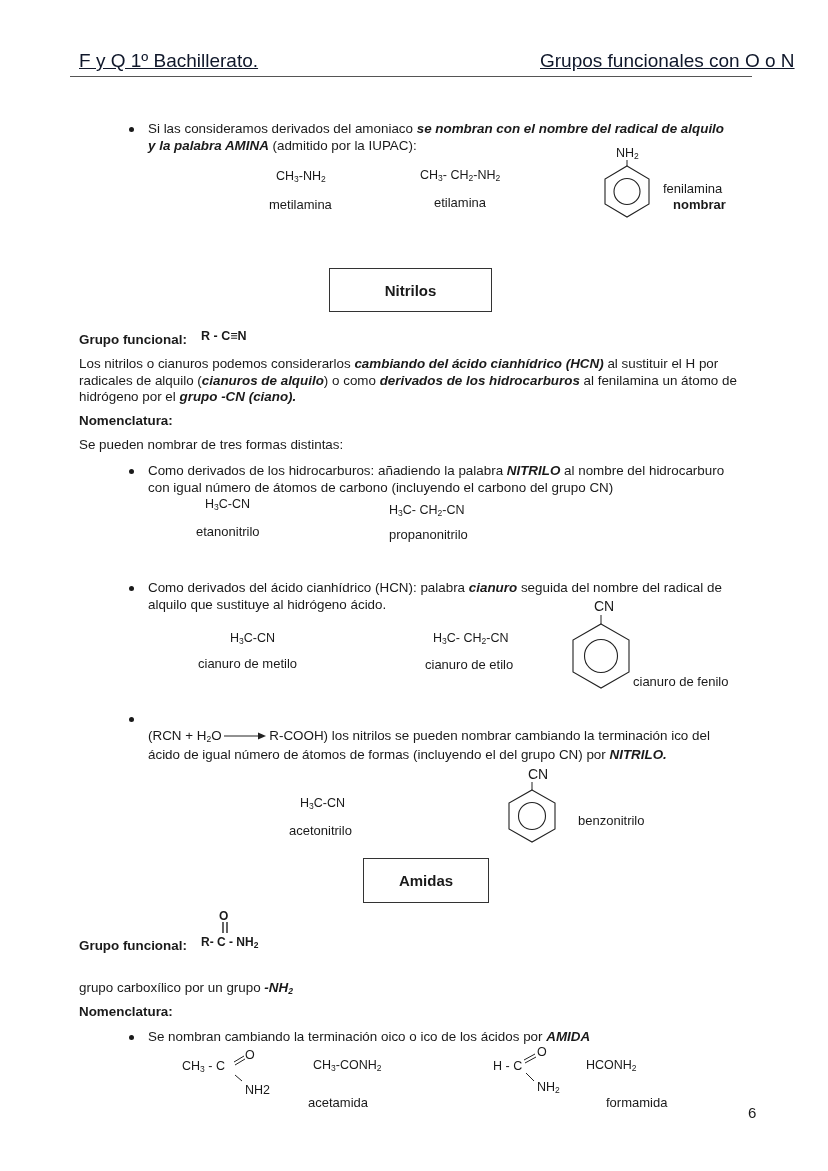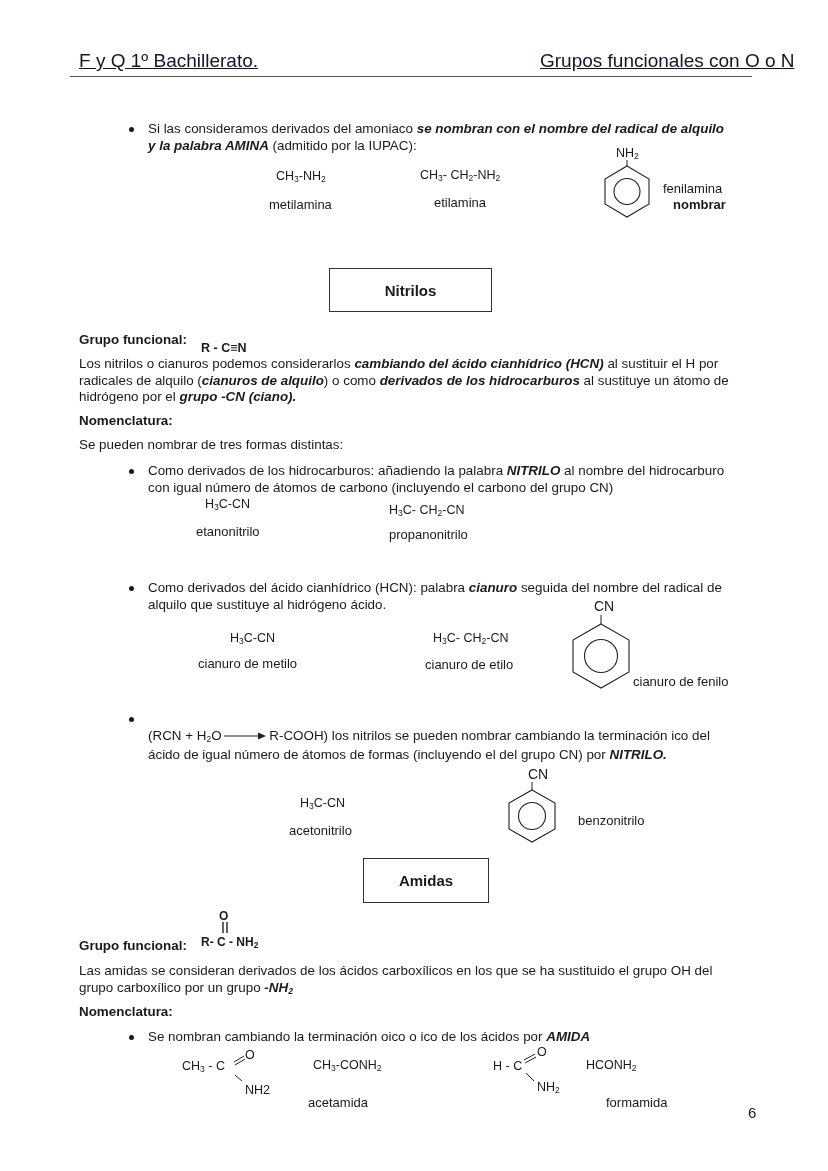--- a/index.html
+++ b/index.html
@@ -48,25 +48,25 @@
   <line x1="27" y1="0" x2="27" y2="6" stroke="#222" stroke-width="1"></line>
   <polygon points="27,6 49,19 49,44 27,57 5,44 5,19" fill="none" stroke="#222" stroke-width="1.1"></polygon>
   <circle cx="27" cy="31.5" r="13" fill="none" stroke="#222" stroke-width="1.1"></circle>
 </svg>
 <div class="abs label" style="left:663px; top:181px;">fenilamina</div>
 <div class="abs label bold" style="left:673px; top:197px;">nombrar</div>
 
 <div class="boxtitle" style="left:329px; top:268px; width:161px; height:42px;">Nitrilos</div>
 
 <div class="abs bold" style="left:79px; top:332px; font-size:13.4px;">Grupo funcional:</div>
-<div class="abs bold" style="left:201px; top:329px; font-size:12.5px;margin-top:12px;">R - C≡N</div>
+<div class="abs bold" style="left:201px; top:329px; font-size:12.5px;">R - C≡N</div>
 
 <div class="para" style="left:79px; top:356px; width:680px;">
   <span>Los nitrilos o cianuros podemos considerarlos </span><span class="bi">cambiando del ácido cianhídrico (HCN)</span><span> al sustituir el H por</span><br>
-  <span>radicales de alquilo (</span><span class="bi">cianuros de alquilo</span><span>) o como </span><span class="bi">derivados de los hidrocarburos</span><span> al sustituye un átomo de</span><br>
+  <span>radicales de alquilo (</span><span class="bi">cianuros de alquilo</span><span>) o como </span><span class="bi">derivados de los hidrocarburos</span><span> al fenilamina un átomo de</span><br>
   <span>hidrógeno por el </span><span class="bi">grupo -CN (ciano).</span>
 </div>
 
 <div class="abs bold" style="left:79px; top:413px;">Nomenclatura:</div>
 <div class="abs" style="left:79px; top:437px;">Se pueden nombrar de tres formas distintas:</div>
 
 <div class="bullet" style="left:129px; top:469px;"></div>
 <div class="para" style="left:148px; top:463px; width:610px;">
   <span>Como derivados de los hidrocarburos: añadiendo la palabra </span><span class="bi">NITRILO</span><span> al nombre del hidrocarburo</span><br>
   <span>con igual número de átomos de carbono (incluyendo el carbono del grupo CN)</span>
@@ -128,21 +128,21 @@
 <div class="abs bold" style="left:219px; top:909px; font-size:12px;">O</div>
 <svg style="left:221px; top:922px;" width="8" height="12">
   <line x1="2" y1="0" x2="2" y2="11" stroke="#222" stroke-width="1.4"></line>
   <line x1="6" y1="0" x2="6" y2="11" stroke="#222" stroke-width="1.4"></line>
 </svg>
 <div class="abs bold" style="left:201px; top:935px; font-size:12px;">
   <span>R- C - NH</span><sub>2</sub>
 </div>
 
 <div class="para" style="left:79px; top:963px; width:690px;">
-  <span>Las amidas se consideran derivados de los ácidos carboxílicos en los que se ha sustituido el grupo OH del</span><br>
+  <br>
   <span>grupo carboxílico por un grupo </span><span class="bi">-NH</span><sub class="bi">2</sub>
 </div>
 
 <div class="abs bold" style="left:79px; top:1004px;">Nomenclatura:</div>
 
 <div class="bullet" style="left:129px; top:1035px;"></div>
 <div class="para" style="left:148px; top:1029px;">
   <span>Se nombran cambiando la terminación oico o ico de los ácidos por </span><span class="bi">AMIDA</span>
 </div>
 

